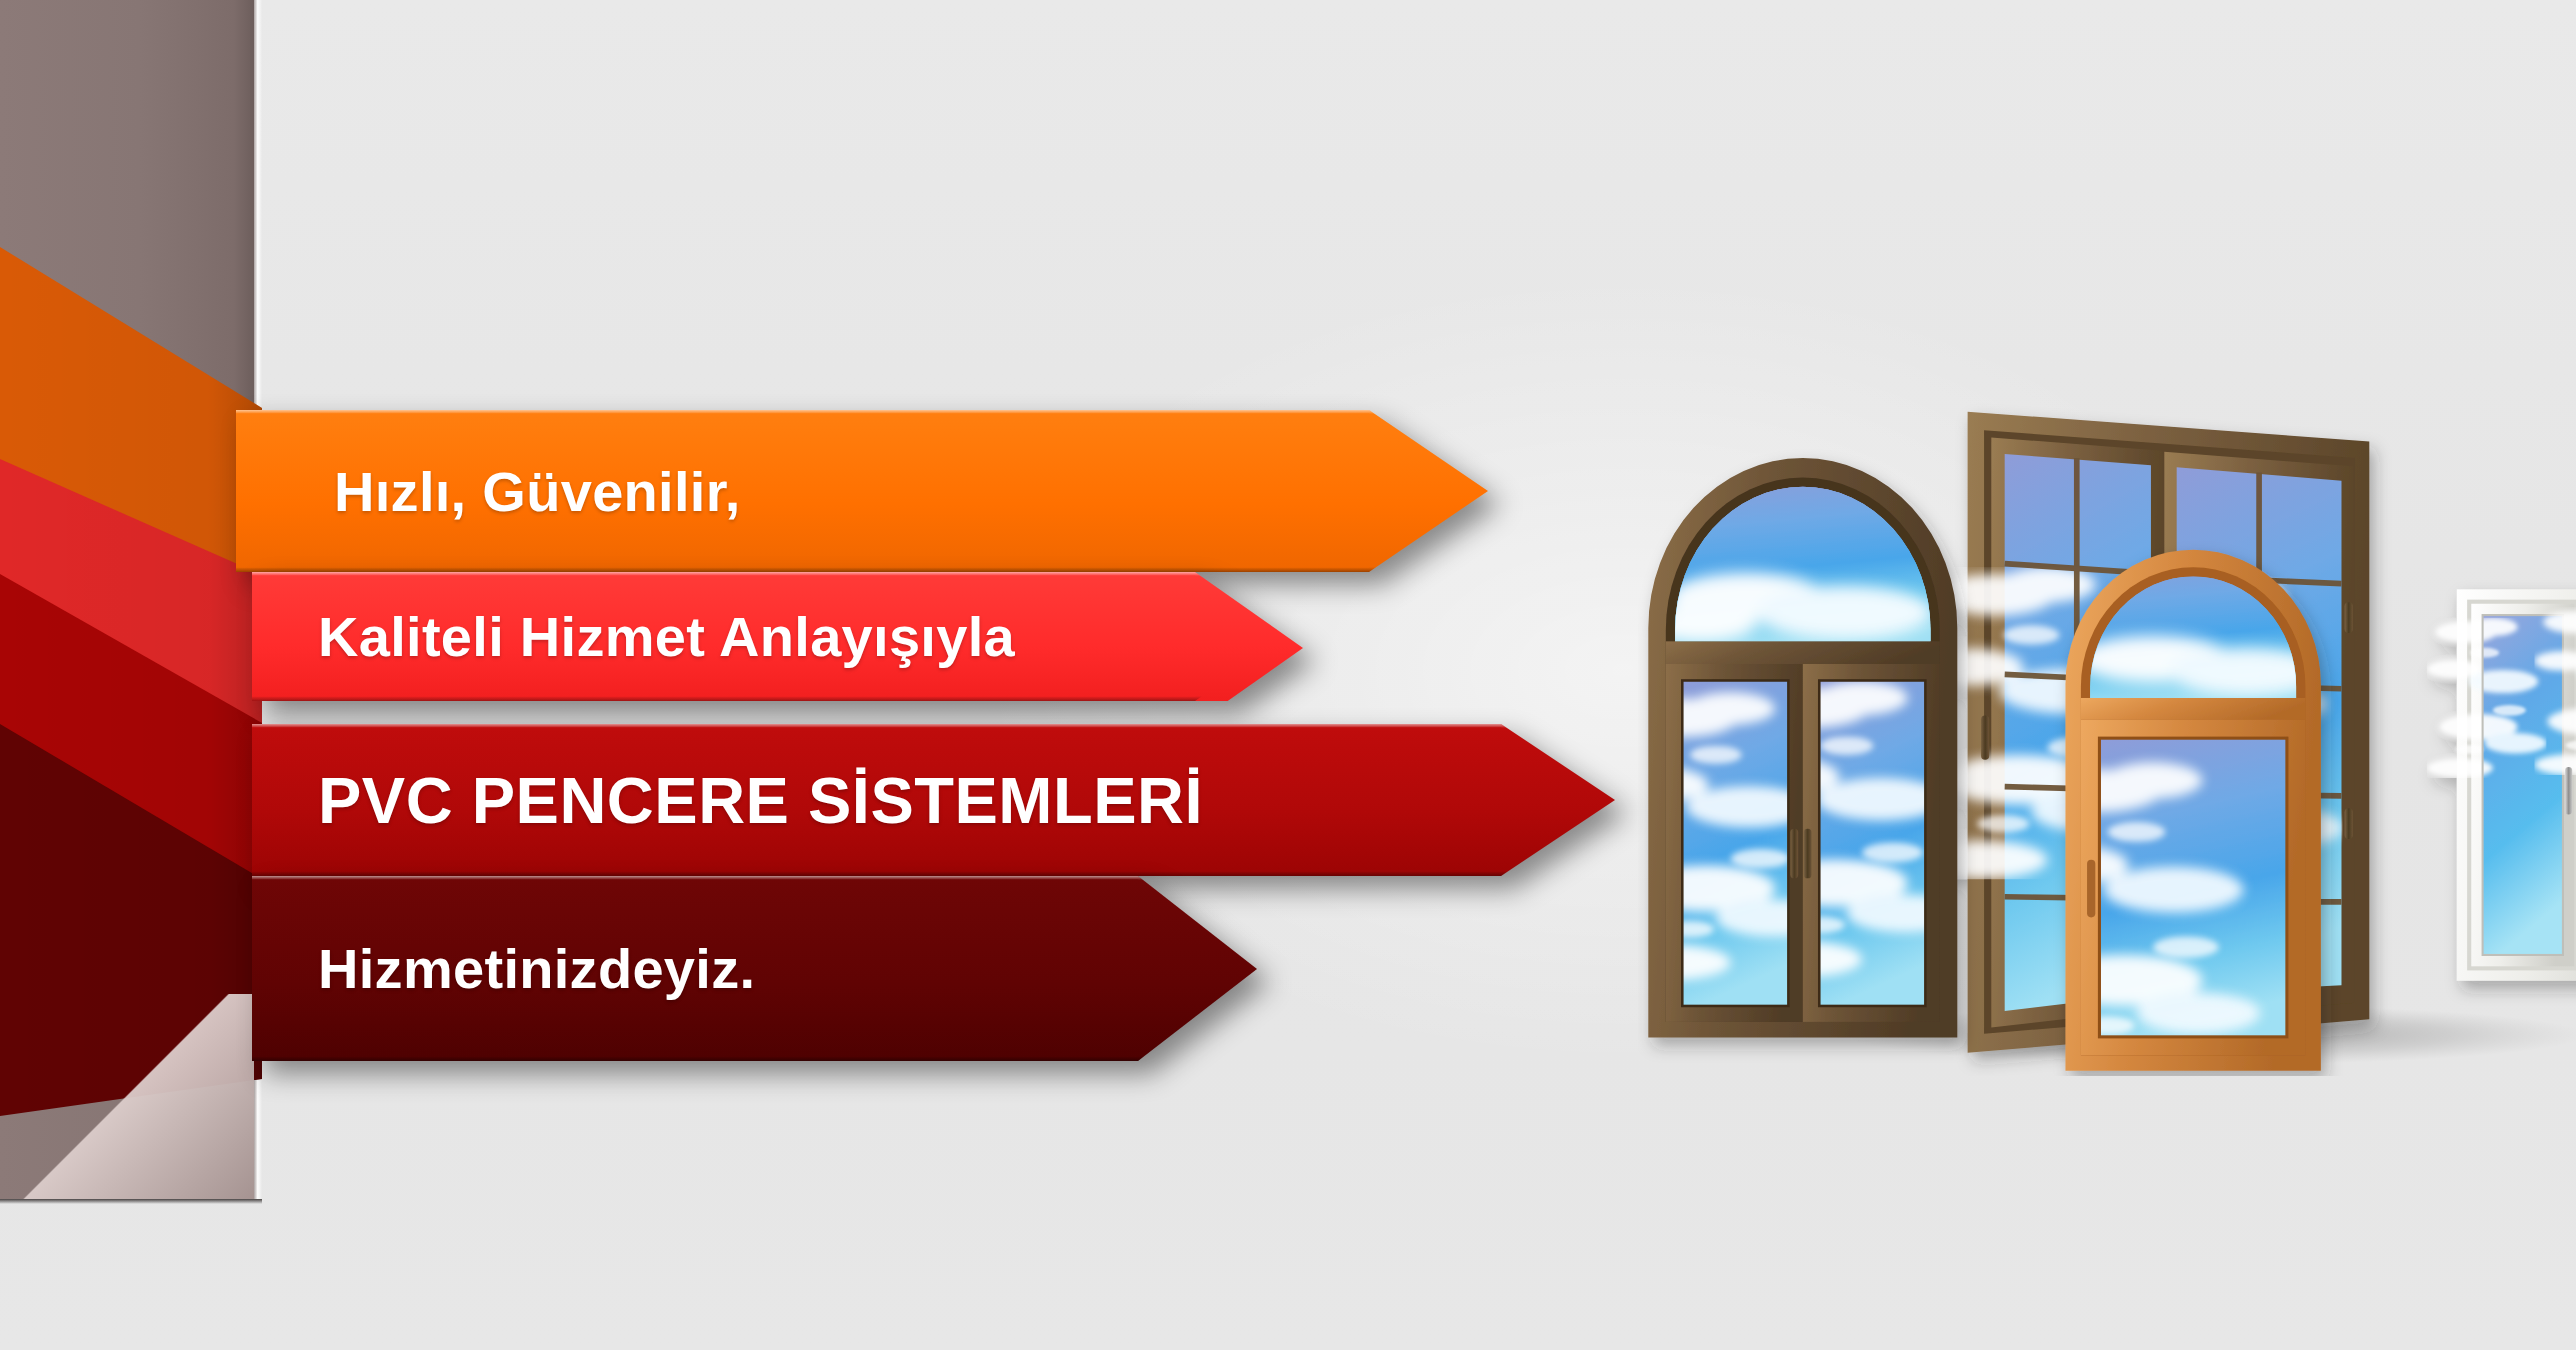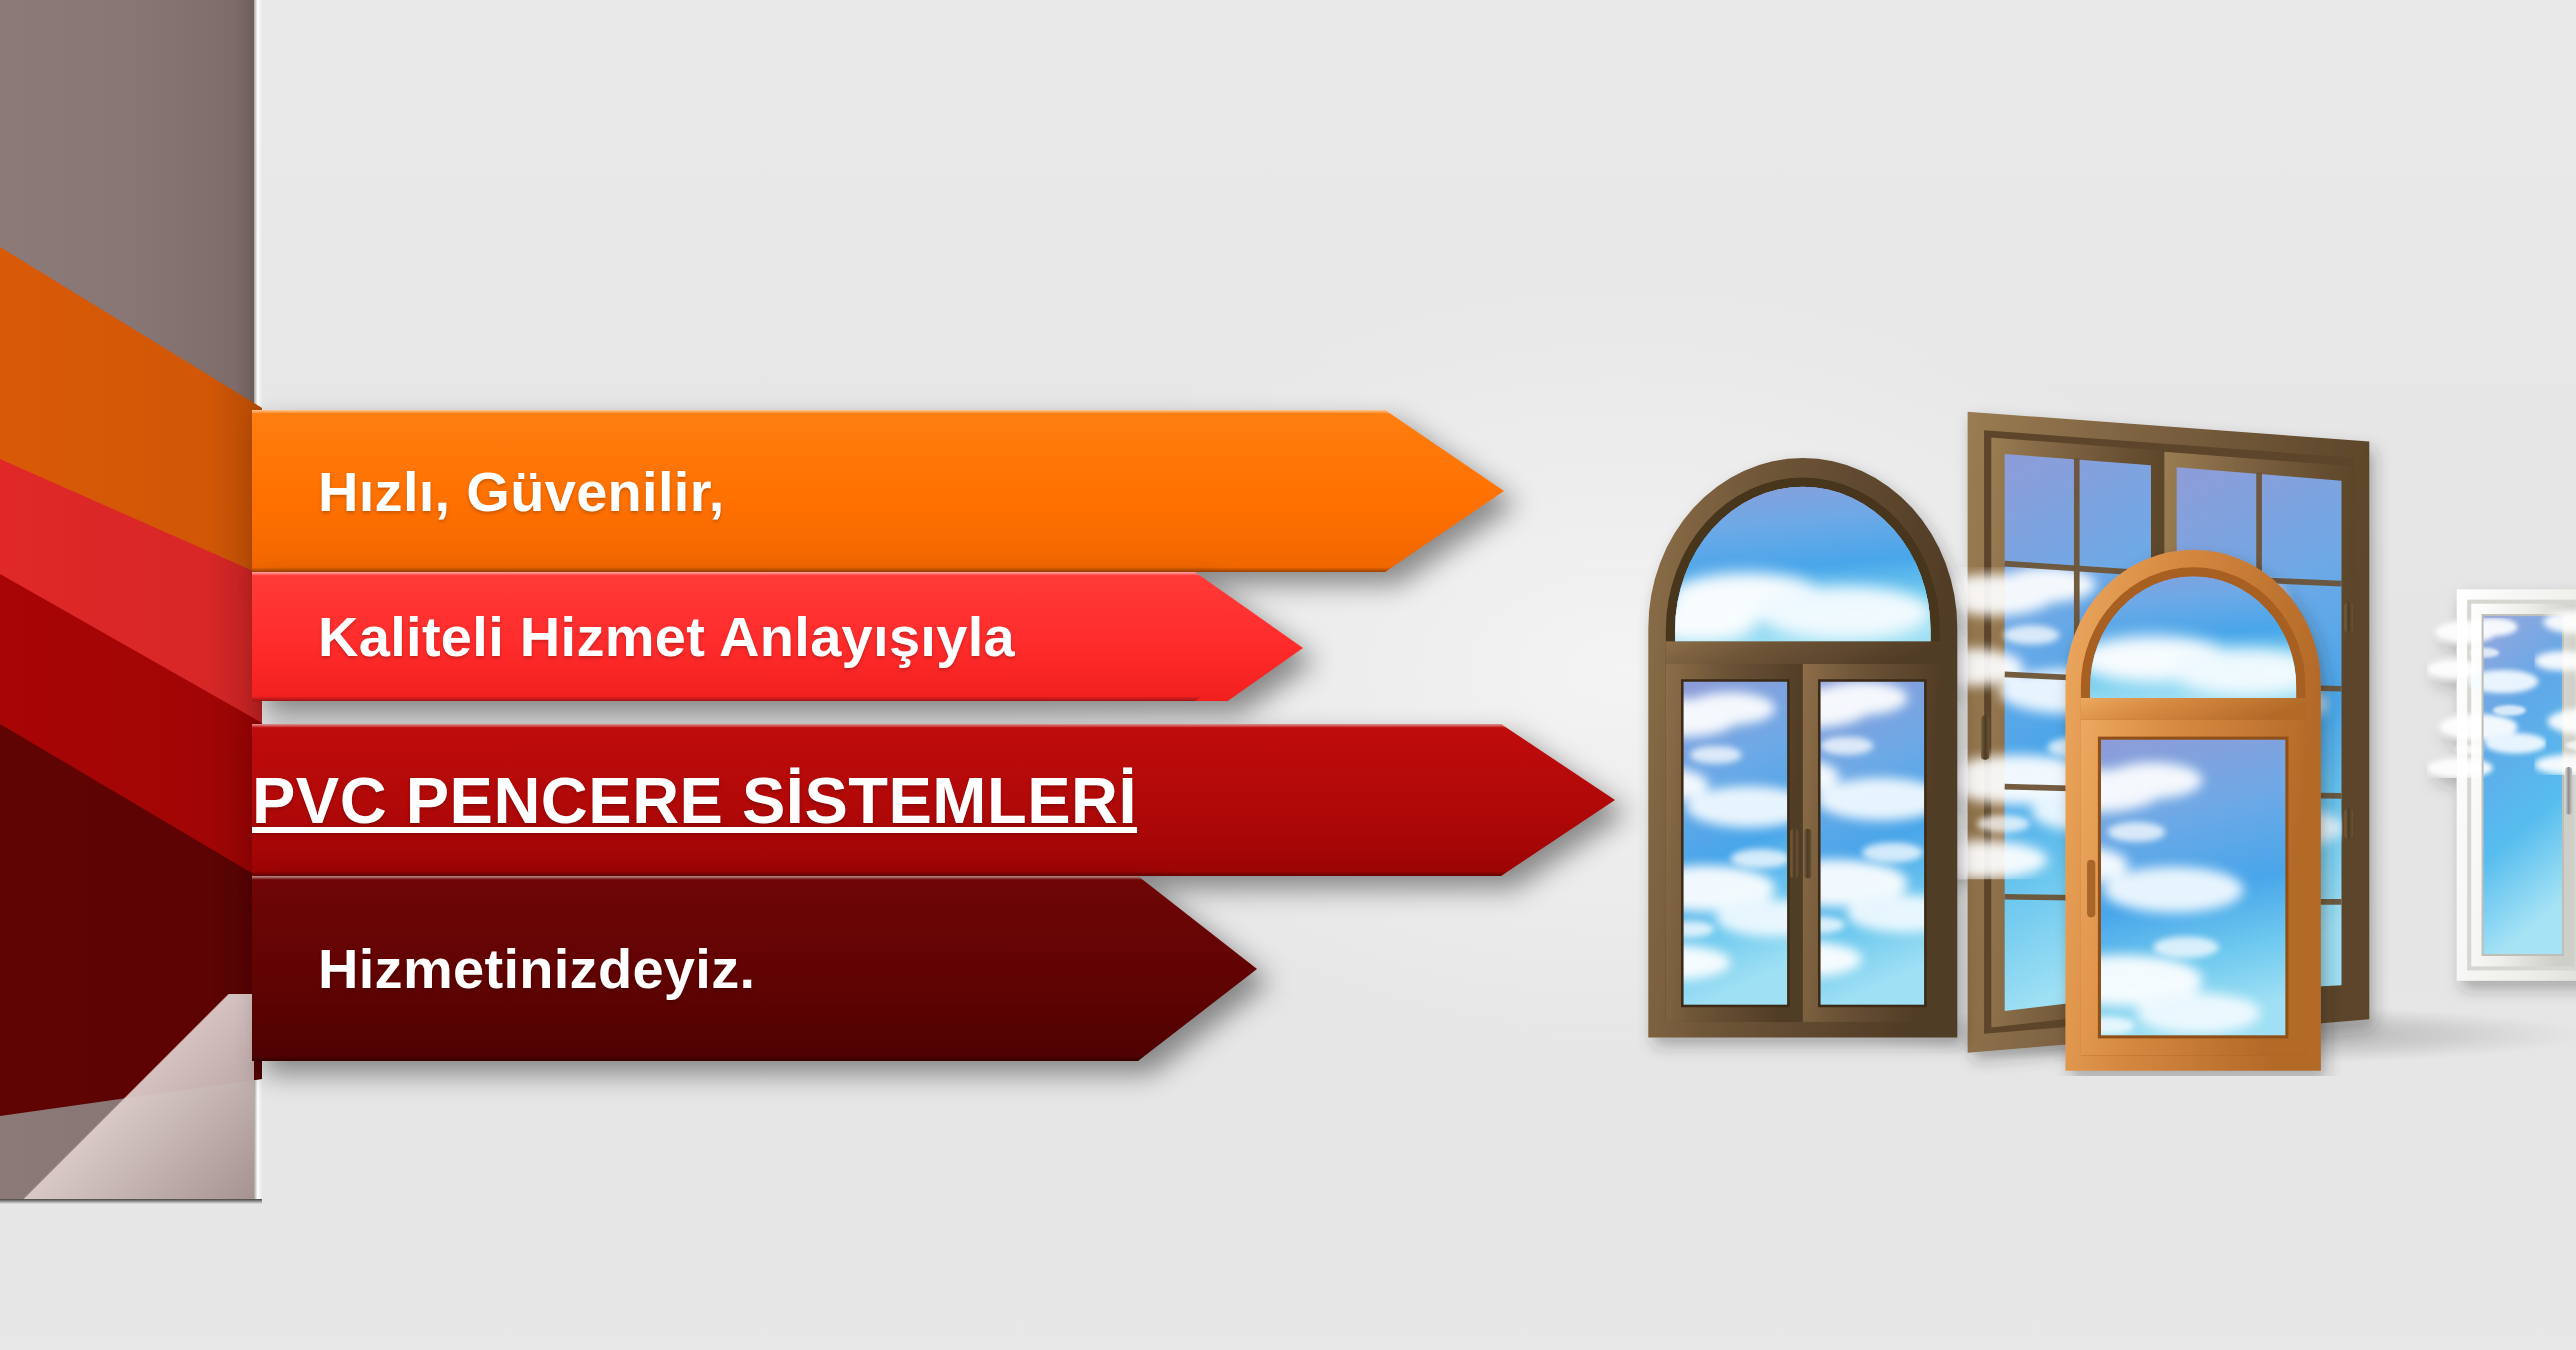--- a/index.html
+++ b/index.html
@@ -106,42 +106,42 @@
   </div>
 
   <div class="band" style="top:724px;height:392px;background:#600303;
               clip-path:polygon(0 0, 262px 155px, 262px 355px, 0 392px);">
     <div class="shade"></div>
   </div>
 
   <div class="left-panel-wedge"></div>
   <div class="left-panel-shadowbottom"></div>
 
-  <div class="ribbon" style="left:252px; top:410px; width:1252px; height:162px;">
+  <div class="ribbon" style="left:236px; top:410px; width:1252px; height:162px;padding-left:32px;">
     <div class="body" style="background:linear-gradient(180deg,#ff7f10 0%,#ff7000 58%,#ef6600 100%);
               clip-path:polygon(0 0, 1133px 0, 1252px 81px, 1133px 162px, 0 162px);"></div>
     <div class="lip-top" style="clip-path:polygon(0 0, 1133px 0, 1252px 81px, 1133px 3.6px, 0 3.6px);"></div>
     <div class="lip-bot" style="clip-path:polygon(0 100%, 1133px 100%, 1252px calc(100% - 81px), 1133px calc(100% - 4.6px), 0 calc(100% - 4.6px));"></div>
     <span class="label" style="font-size:56px; margin-left:66px;">Hızlı, Güvenilir,</span>
   </div>
 
   <div class="ribbon" style="left:252px; top:572px; width:1051px; height:129px;">
     <div class="body" style="background:linear-gradient(180deg,#ff3b38 0%,#ff2b2b 58%,#f21f1f 100%);
               clip-path:polygon(0 0, 943px 0, 1051px 76px, 943px 152px, 0 152px);"></div>
     <div class="lip-top" style="clip-path:polygon(0 0, 943px 0, 1051px 76px, 943px 3.6px, 0 3.6px);"></div>
     <div class="lip-bot" style="clip-path:polygon(0 100%, 943px 100%, 1051px calc(100% - 76px), 943px calc(100% - 4.6px), 0 calc(100% - 4.6px));"></div>
     <span class="label" style="font-size:56px; margin-left:66px;">Kaliteli Hizmet Anlayışıyla</span>
   </div>
 
   <div class="ribbon" style="left:252px; top:724px; width:1363px; height:152px;">
     <div class="body" style="background:linear-gradient(180deg,#c00c0c 0%,#b00808 58%,#9c0404 100%);
               clip-path:polygon(0 0, 1249px 0, 1363px 76px, 1249px 152px, 0 152px);"></div>
     <div class="lip-top" style="clip-path:polygon(0 0, 1249px 0, 1363px 76px, 1249px 3.6px, 0 3.6px);"></div>
     <div class="lip-bot" style="clip-path:polygon(0 100%, 1249px 100%, 1363px calc(100% - 76px), 1249px calc(100% - 4.6px), 0 calc(100% - 4.6px));"></div>
-    <span class="label" style="font-size:65px; letter-spacing:0.5px;text-decoration:underline;">PVC PENCERE SİSTEMLERİ</span>
+    <span class="label" style="font-size:65px; margin-left:66px; letter-spacing:0.5px;">PVC PENCERE SİSTEMLERİ</span>
   </div>
 
   <div class="ribbon" style="left:252px; top:876px; width:1005px; height:185px;">
     <div class="body" style="background:linear-gradient(180deg,#6f0606 0%,#600303 58%,#4e0101 100%);
               clip-path:polygon(0 0, 886px 0, 1005px 93px, 886px 185px, 0 185px);"></div>
     <div class="lip-top" style="clip-path:polygon(0 0, 886px 0, 1005px 93px, 886px 3.6px, 0 3.6px);"></div>
     <div class="lip-bot" style="clip-path:polygon(0 100%, 886px 100%, 1005px calc(100% - 93px), 886px calc(100% - 4.6px), 0 calc(100% - 4.6px));"></div>
     <span class="label" style="font-size:56px; margin-left:66px;">Hizmetinizdeyiz.</span>
   </div>
 

